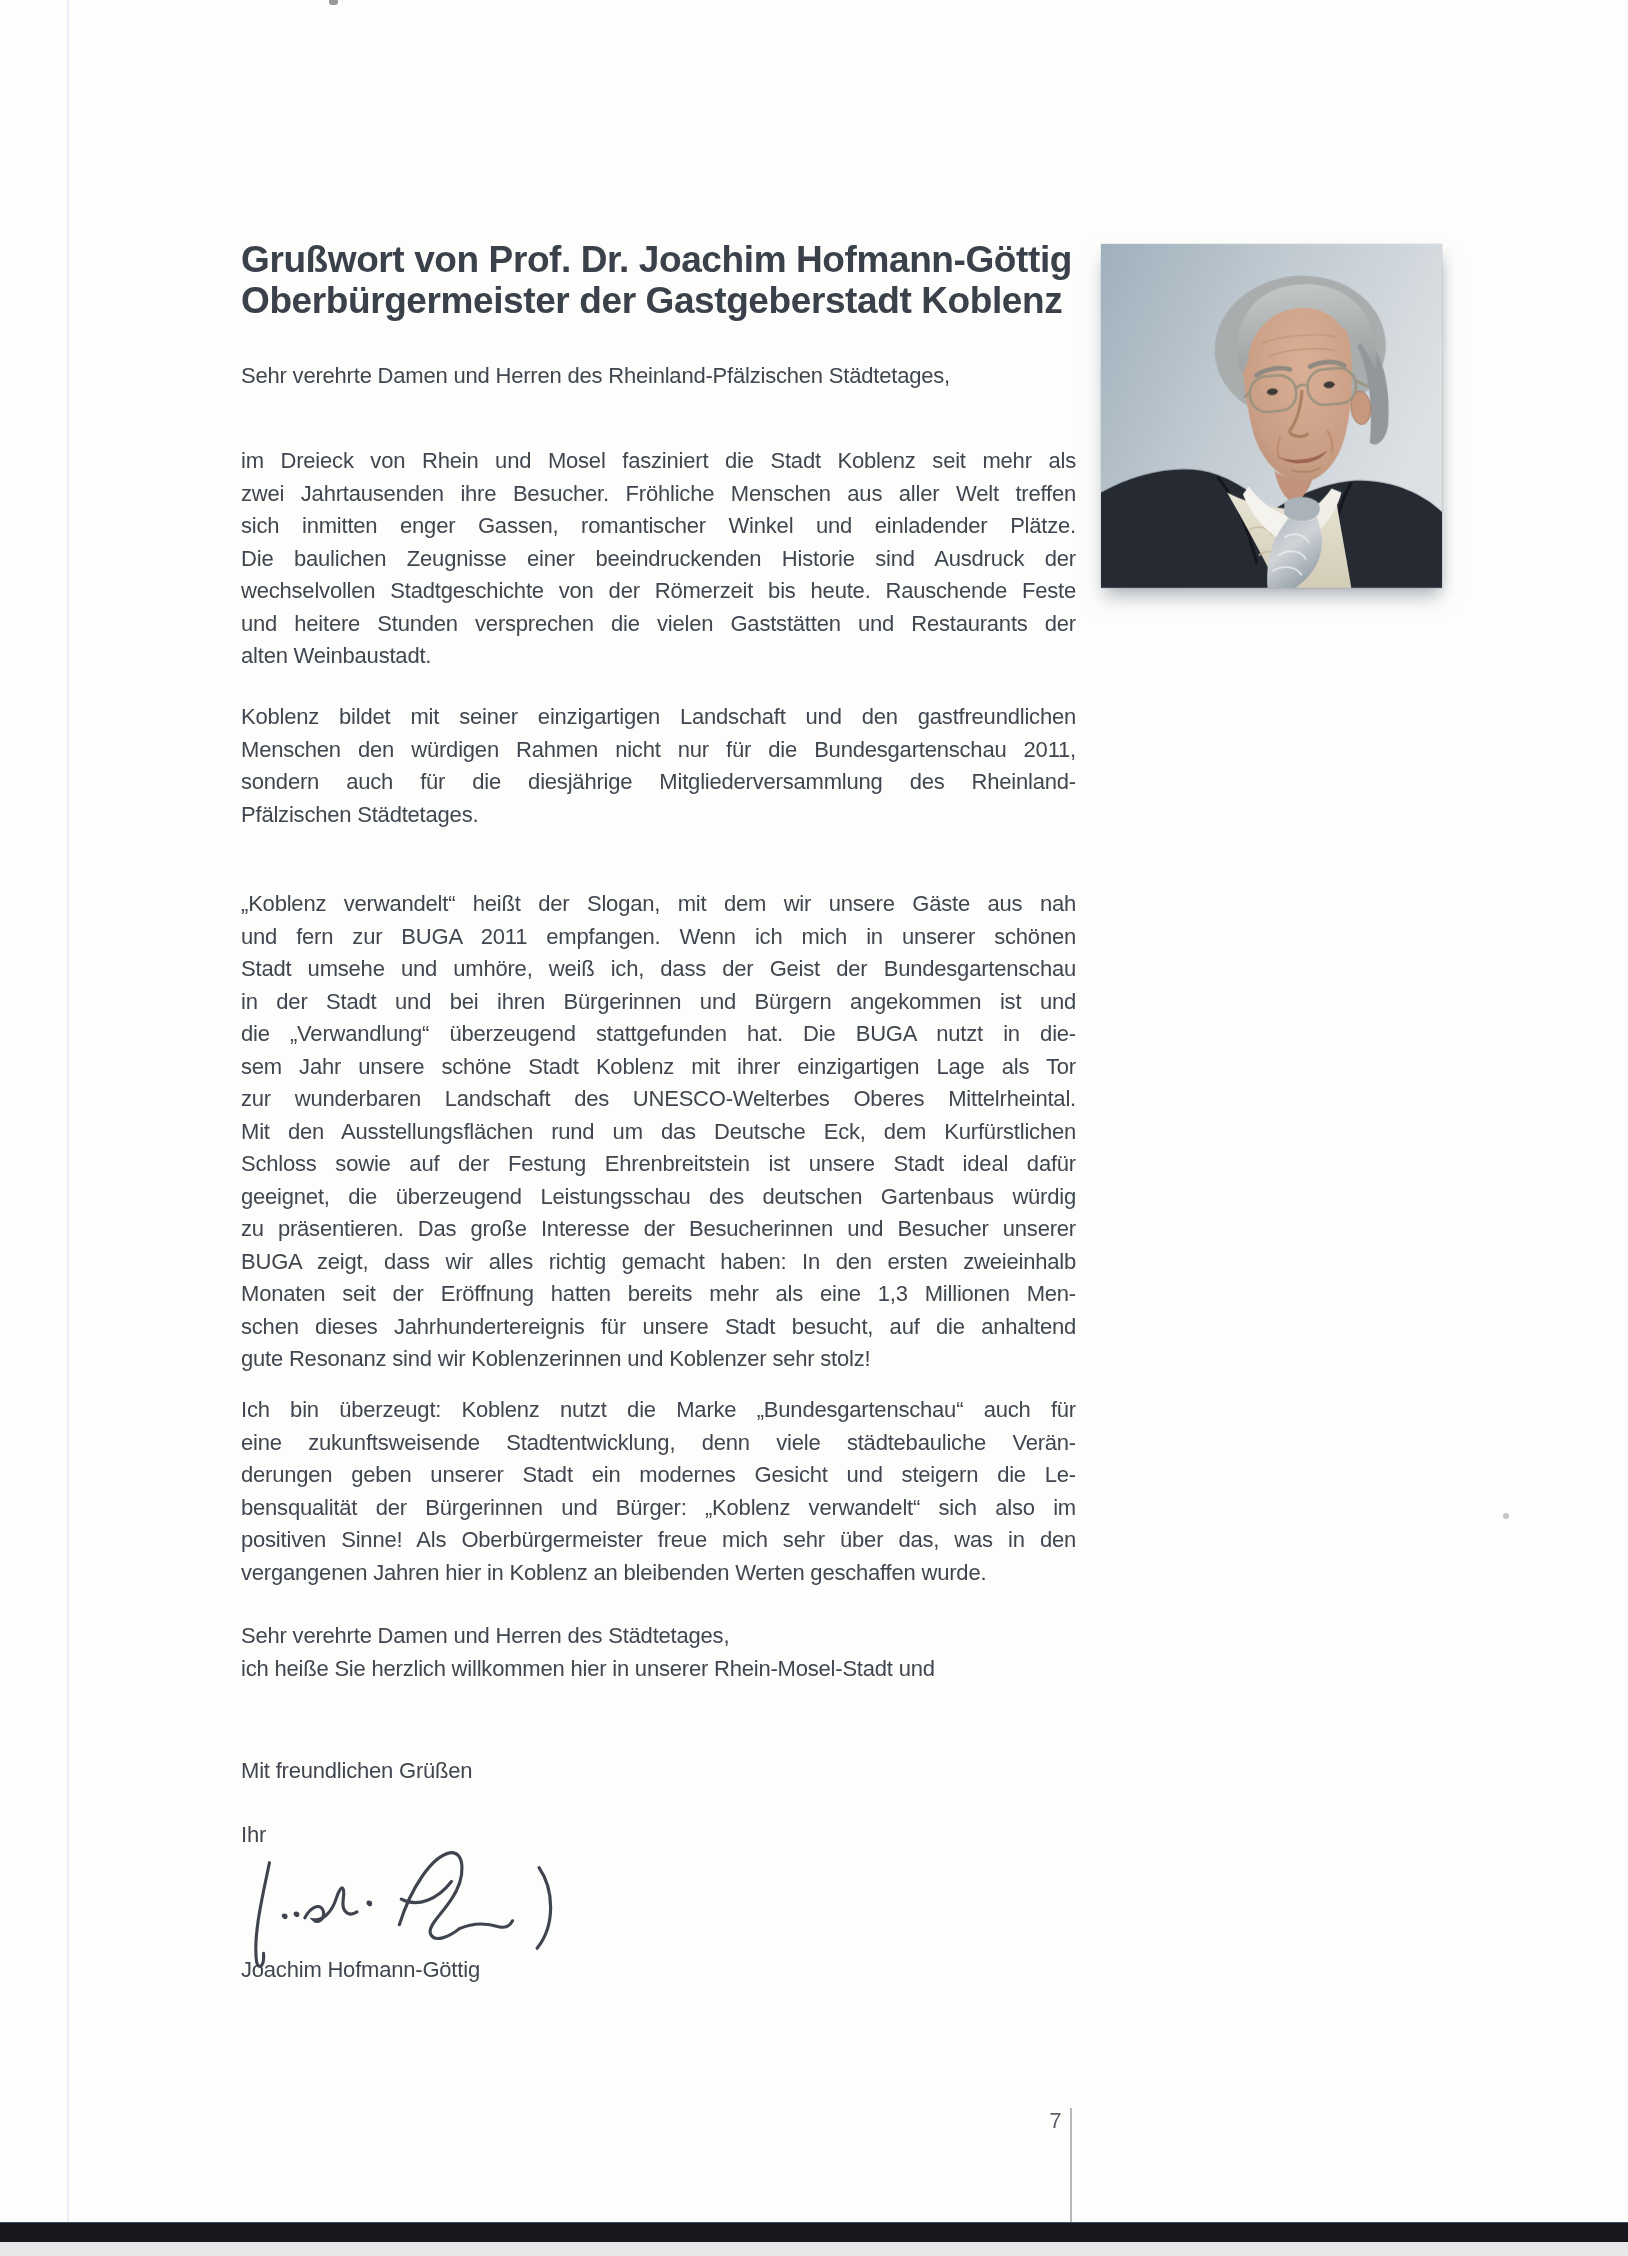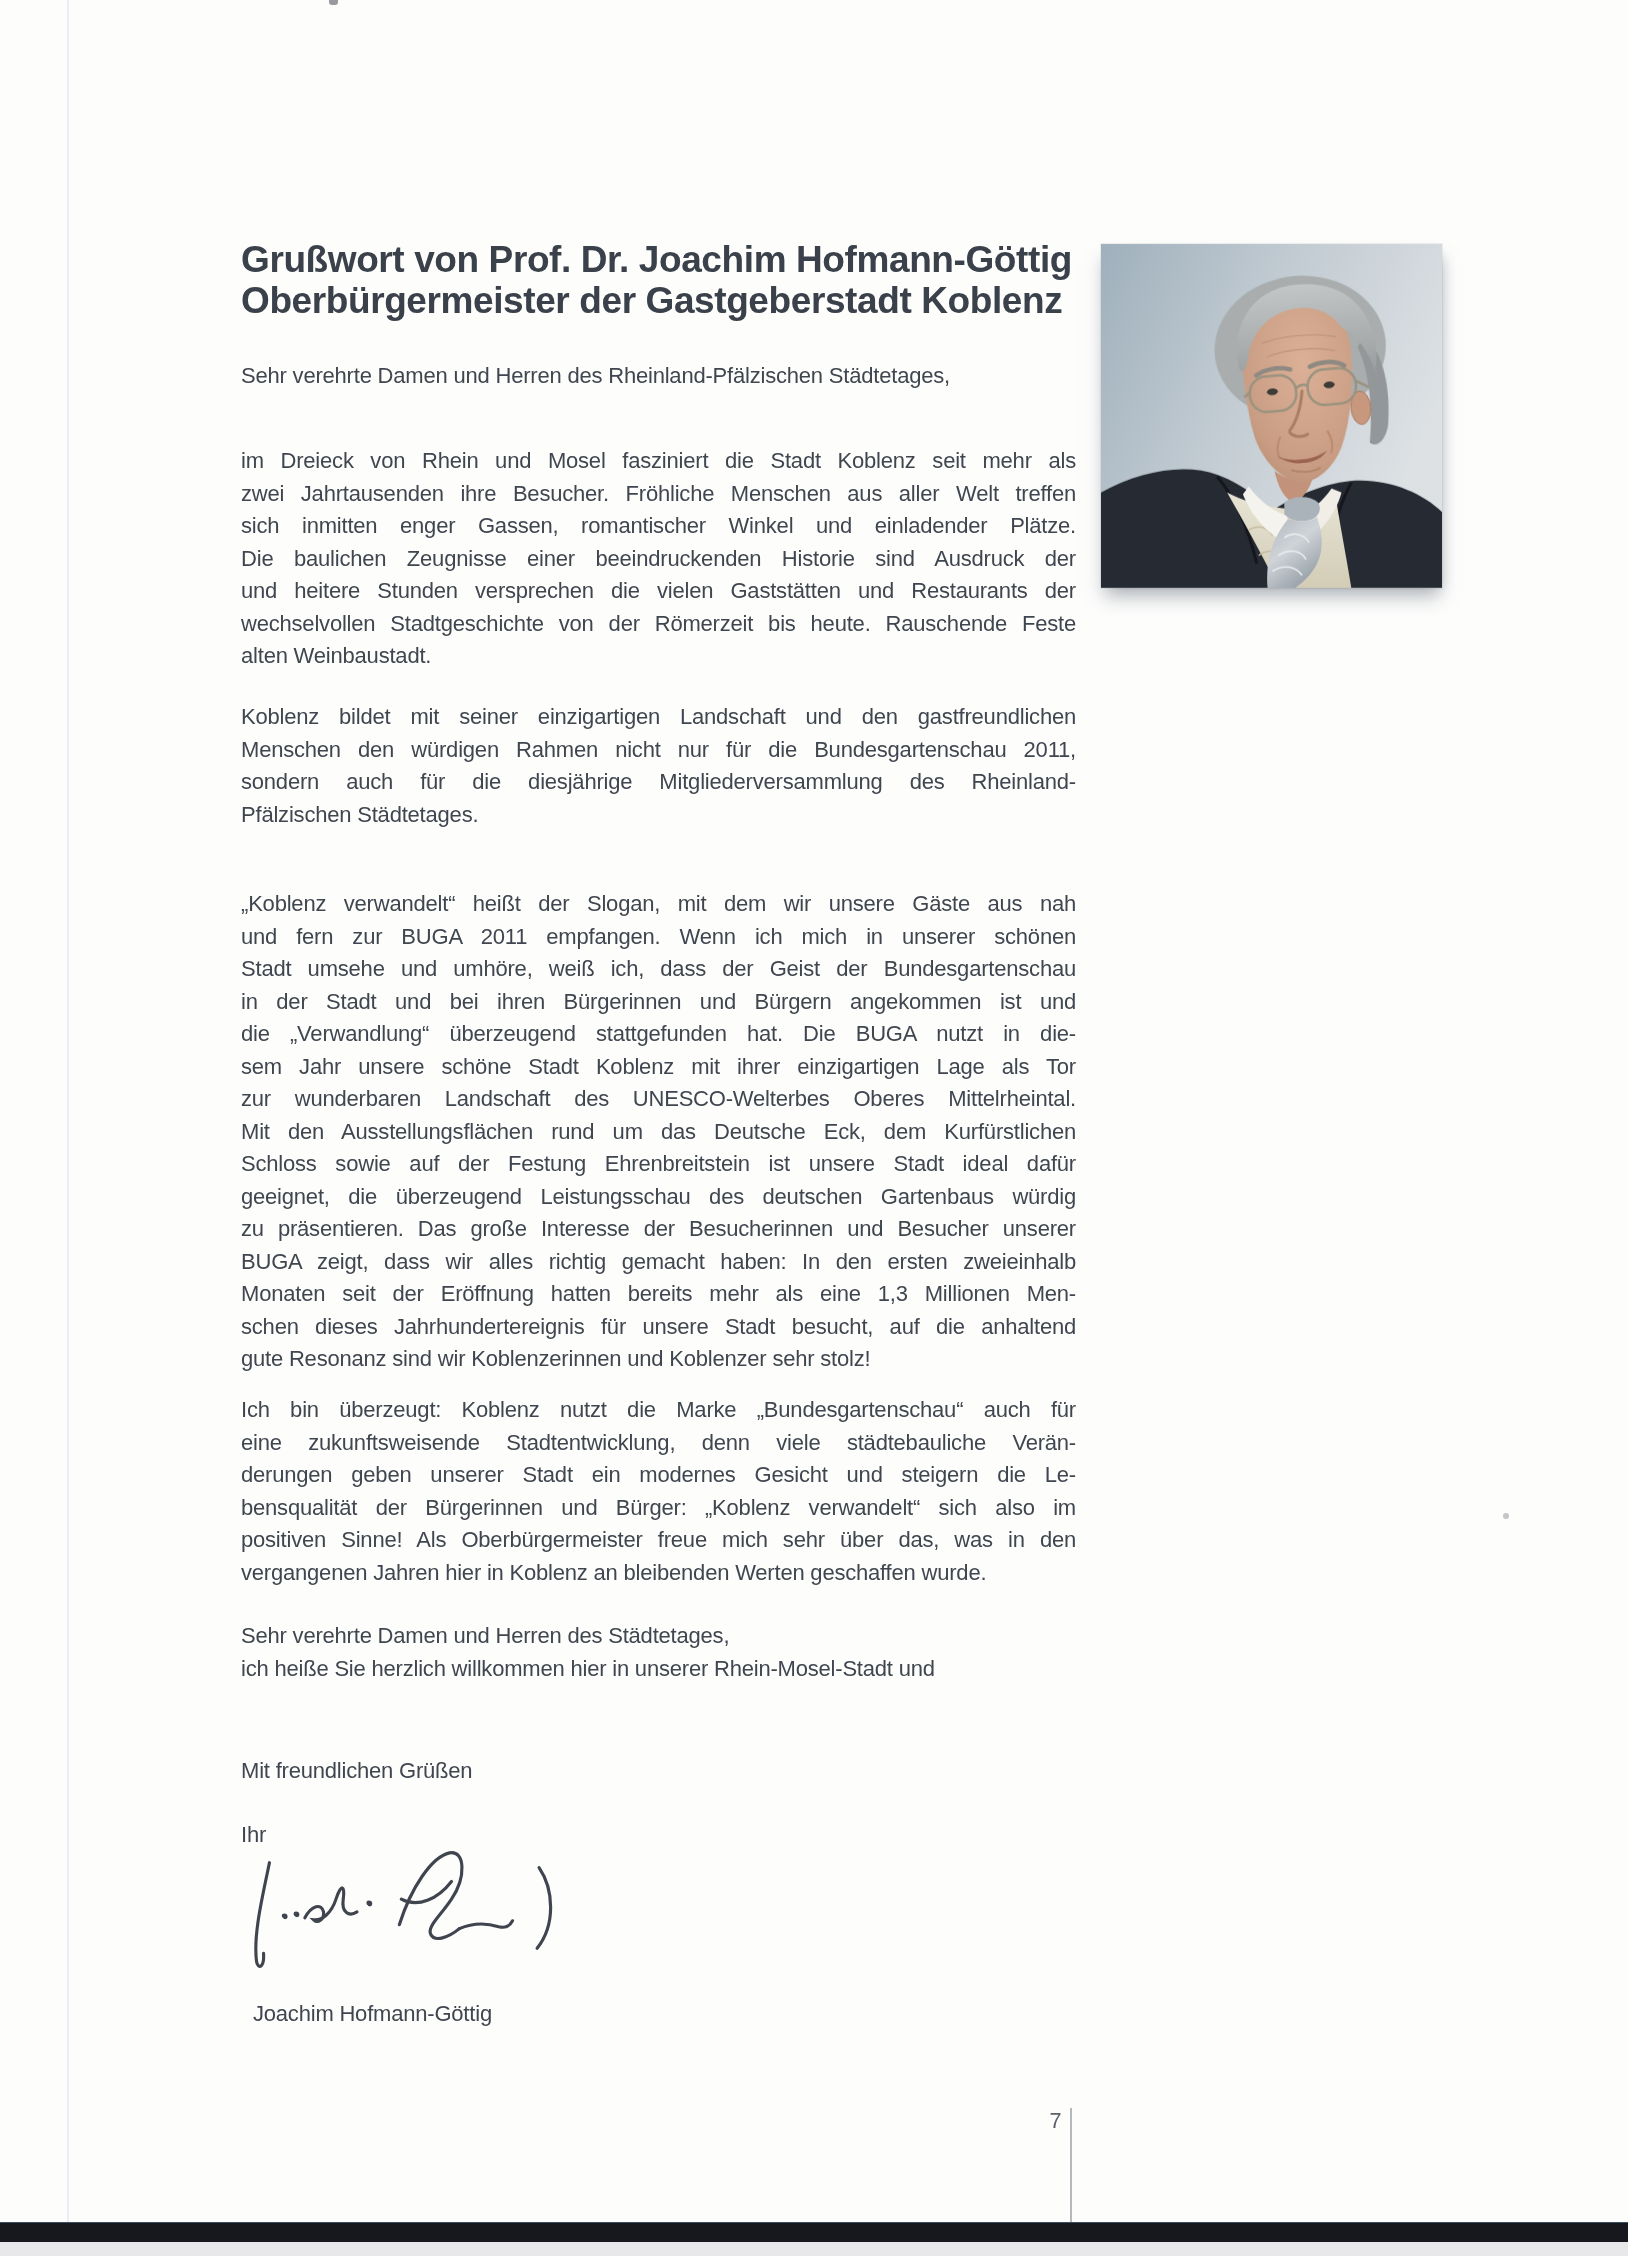--- a/index.html
+++ b/index.html
@@ -33,21 +33,21 @@
   .para .tline.last{text-align-last:left;}
   .para.ragged .tline{text-align:left;text-align-last:left;}
   .p-salutation{top:360px;}
   .p-2{top:445px;}
   .p-3{top:701px;}
   .p-4{top:888px;}
   .p-5{top:1394px;}
   .p-6{top:1620px;}
   .p-regards{top:1755px;}
   .p-ihr{top:1819px;}
-  .p-name{top:1998px;margin-left:12px;}
+  .p-name{top:1954px;}
   
   .portrait{
     left:1101px;top:244px;width:341px;height:344px;
     box-shadow:0 11.8px 17.7px -3px rgba(120,128,140,.5), 5.9px 5.9px 11.8px -5.9px rgba(140,145,155,.35);
     outline:1px solid rgba(0,0,0,.05);
     overflow:hidden;
   }
   .portrait svg{display:block;}
   
   .signature{left:234px;top:1838px;width:433px;height:138px;}
@@ -141,22 +141,22 @@
 </div>
 
 <div class="abs para ragged p-salutation">
     <div class="tline last">Sehr verehrte Damen und Herren des Rheinland-Pfälzischen Städtetages,</div>
   </div>
 <div class="abs para p-2">
     <div class="tline">im Dreieck von Rhein und Mosel fasziniert die Stadt Koblenz seit mehr als</div>
     <div class="tline">zwei Jahrtausenden ihre Besucher. Fröhliche Menschen aus aller Welt treffen</div>
     <div class="tline">sich inmitten enger Gassen, romantischer Winkel und einladender Plätze.</div>
     <div class="tline">Die baulichen Zeugnisse einer beeindruckenden Historie sind Ausdruck der</div>
+    <div class="tline">wechselvollen Stadtgeschichte von der Römerzeit bis heute. Rauschende Feste</div>
     <div class="tline">und heitere Stunden versprechen die vielen Gaststätten und Restaurants der</div>
-    <div class="tline">wechselvollen Stadtgeschichte von der Römerzeit bis heute. Rauschende Feste</div>
     <div class="tline last">alten Weinbaustadt.</div>
   </div>
 <div class="abs para p-3">
     <div class="tline">Koblenz bildet mit seiner einzigartigen Landschaft und den gastfreundlichen</div>
     <div class="tline">Menschen den würdigen Rahmen nicht nur für die Bundesgartenschau 2011,</div>
     <div class="tline">sondern auch für die diesjährige Mitgliederversammlung des Rheinland-</div>
     <div class="tline last">Pfälzischen Städtetages.</div>
   </div>
 <div class="abs para p-4">
     <div class="tline">„Koblenz verwandelt“ heißt der Slogan, mit dem wir  unsere Gäste aus nah</div>

